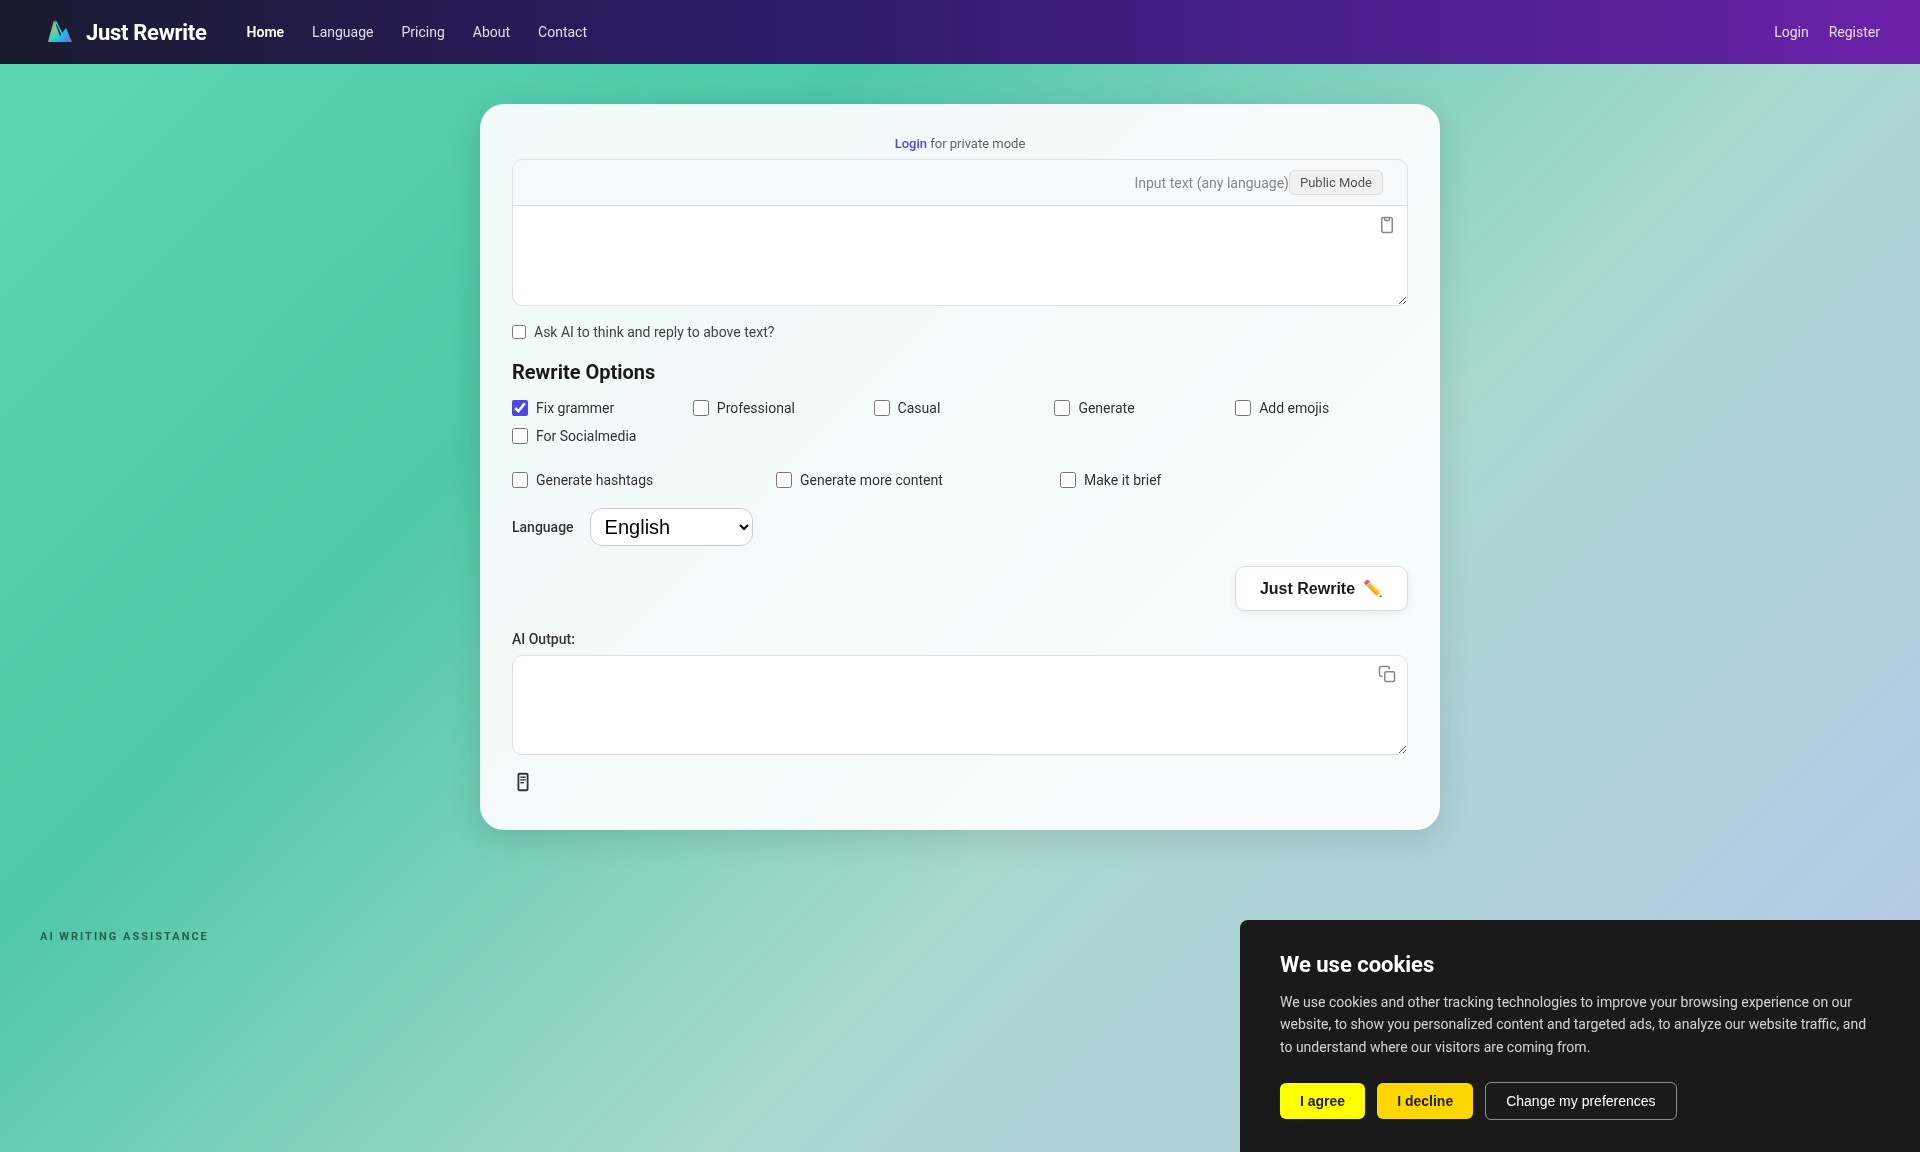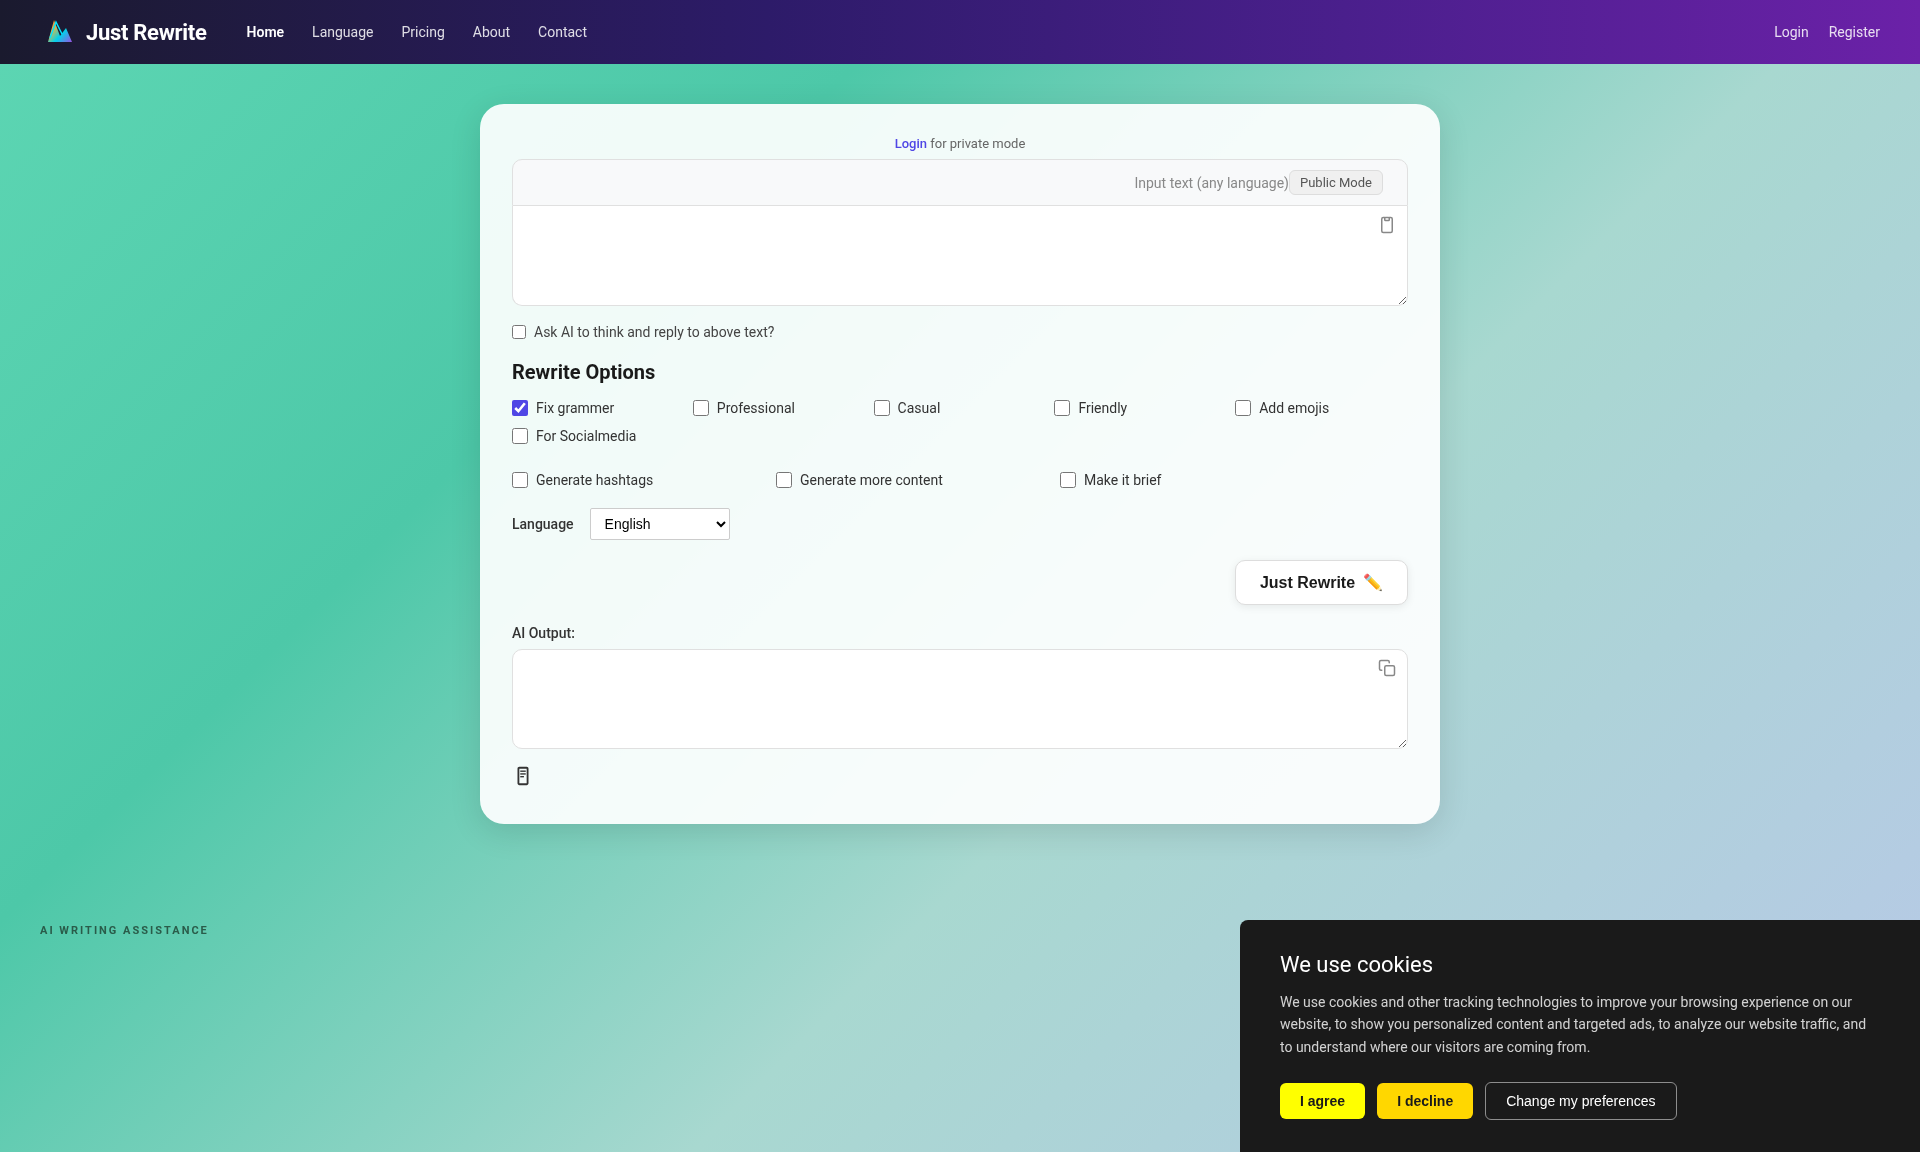--- a/index.html
+++ b/index.html
@@ -204,23 +204,23 @@
       gap: 16px;
       margin-bottom: 20px;
     }
     .language-label {
       font-size: 14px;
       color: #333;
       font-weight: 500;
     }
     .language-select {
       border: 1px solid #ccc;
-      border-radius: 2px;
+      border-radius: 12px;
       padding: 6px 28px 6px 10px;
-      font-size: 14px;
+      font-size: 20px;
       background: white;
       cursor: pointer;
       outline: none;
       appearance: auto;
       min-width: 140px;
     }
 
     
     .button-row {
       display: flex;
@@ -310,21 +310,21 @@
       right: 0;
       width: 680px;
       background: #1a1a1a;
       color: white;
       padding: 32px 40px;
       z-index: 1000;
       border-radius: 8px 0 0 0;
     }
     .cookie-title {
       font-size: 22px;
-      font-weight: 400;
+      font-weight: 700;
       color: white;
       margin-bottom: 14px;
     }
     .cookie-text {
       font-size: 14px;
       color: rgba(255,255,255,0.8);
       line-height: 1.6;
       margin-bottom: 24px;
     }
     .cookie-buttons {
@@ -439,21 +439,21 @@
       <div class="option-item">
         <input type="checkbox" id="opt-professional" style="">
         <label for="opt-professional">Professional</label>
       </div>
       <div class="option-item">
         <input type="checkbox" id="opt-casual" style="">
         <label for="opt-casual">Casual</label>
       </div>
       <div class="option-item">
         <input type="checkbox" id="opt-friendly" style="">
-        <label for="opt-friendly">Friendly</label>
+        <label for="opt-friendly">Generate</label>
       </div>
       <div class="option-item">
         <input type="checkbox" id="opt-add-emojis" style="">
         <label for="opt-add-emojis">Add emojis</label>
       </div>
     </div>
 
     <div style="display:flex; gap:32px; margin-bottom:20px;">
       <div class="option-item">
         <input type="checkbox" id="opt-socialmedia" style="">

